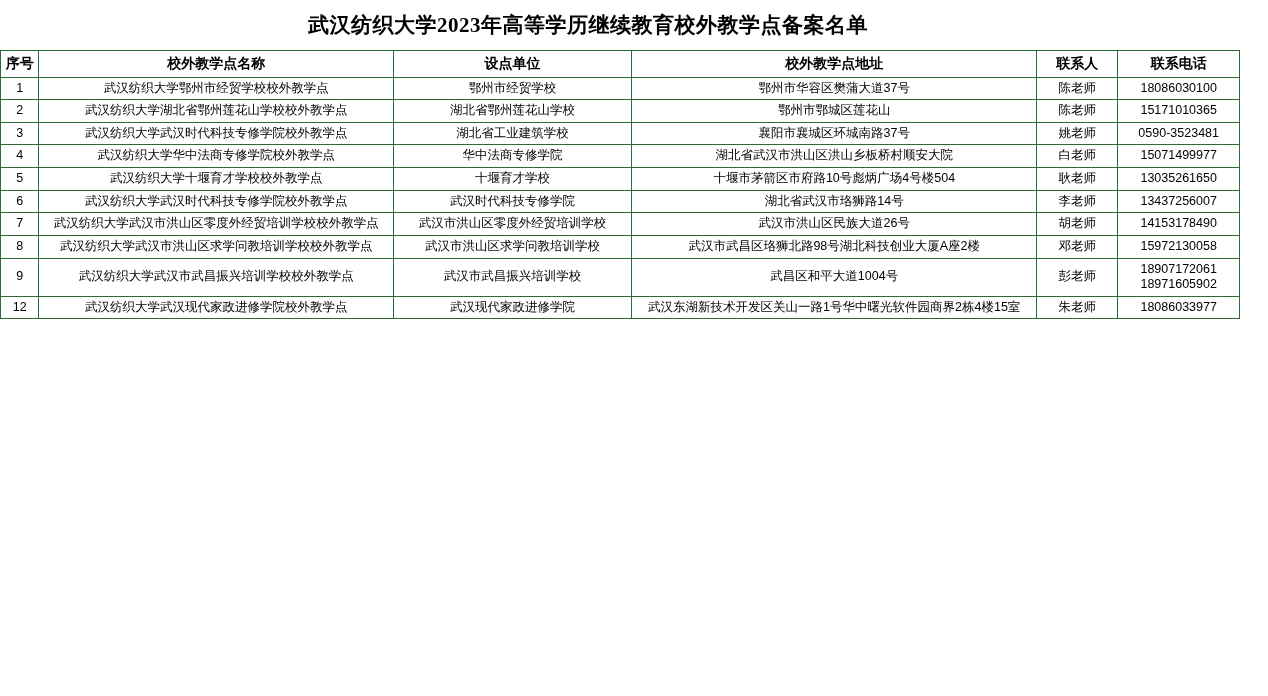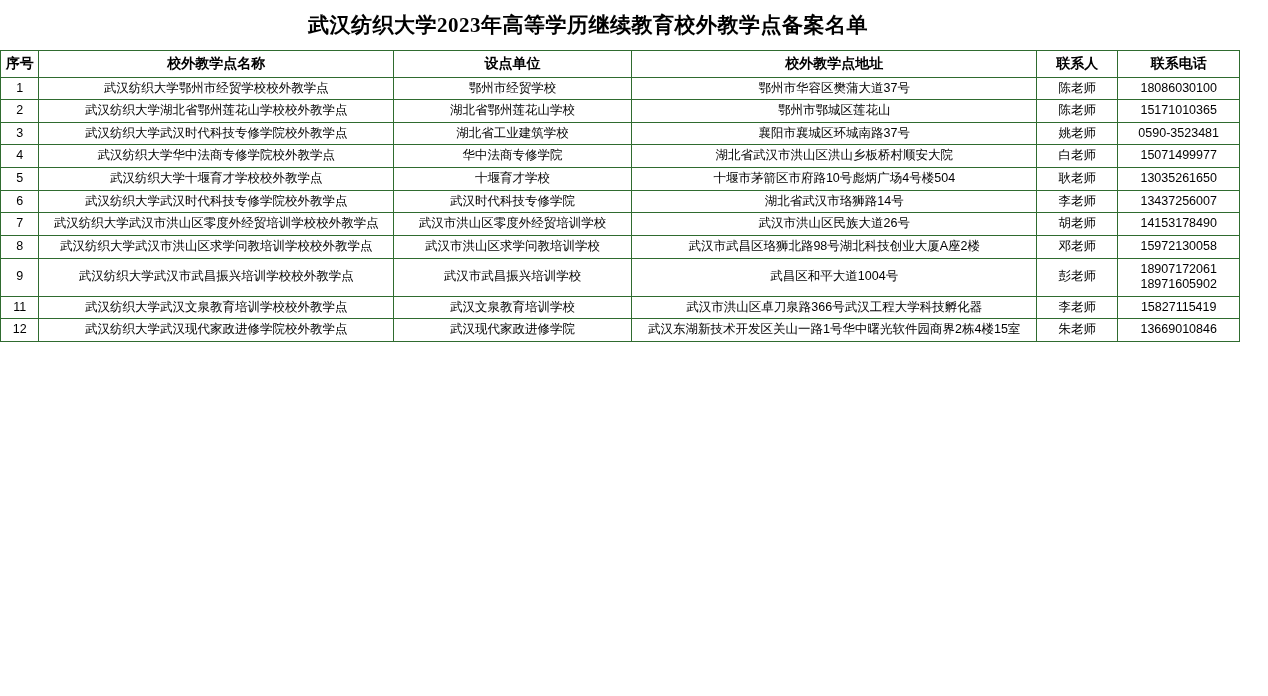--- a/index.html
+++ b/index.html
@@ -154,31 +154,23 @@
       <tr>
         <td class="idx">9</td>
         <td>武汉纺织大学武汉市武昌振兴培训学校校外教学点</td>
         <td>武汉市武昌振兴培训学校</td>
         <td>武昌区和平大道1004号</td>
         <td>彭老师</td>
         <td class="tel">18907172061
 18971605902</td>
       </tr>
       <tr>
-        <td class="idx">11</td>
-        <td>武汉纺织大学武汉文泉教育培训学校校外教学点</td>
-        <td>武汉文泉教育培训学校</td>
-        <td>武汉市洪山区卓刀泉路366号武汉工程大学科技孵化器</td>
-        <td>李老师</td>
-        <td class="tel">15827115419</td>
-      </tr>
-      <tr>
         <td class="idx">12</td>
         <td>武汉纺织大学武汉现代家政进修学院校外教学点</td>
         <td>武汉现代家政进修学院</td>
         <td>武汉东湖新技术开发区关山一路1号华中曙光软件园商界2栋4楼15室</td>
         <td>朱老师</td>
-        <td class="tel">13669010846</td>
+        <td class="tel">18086033977</td>
       </tr>
     </tbody>
   </table>
 
 </div>
 
 </body></html>

